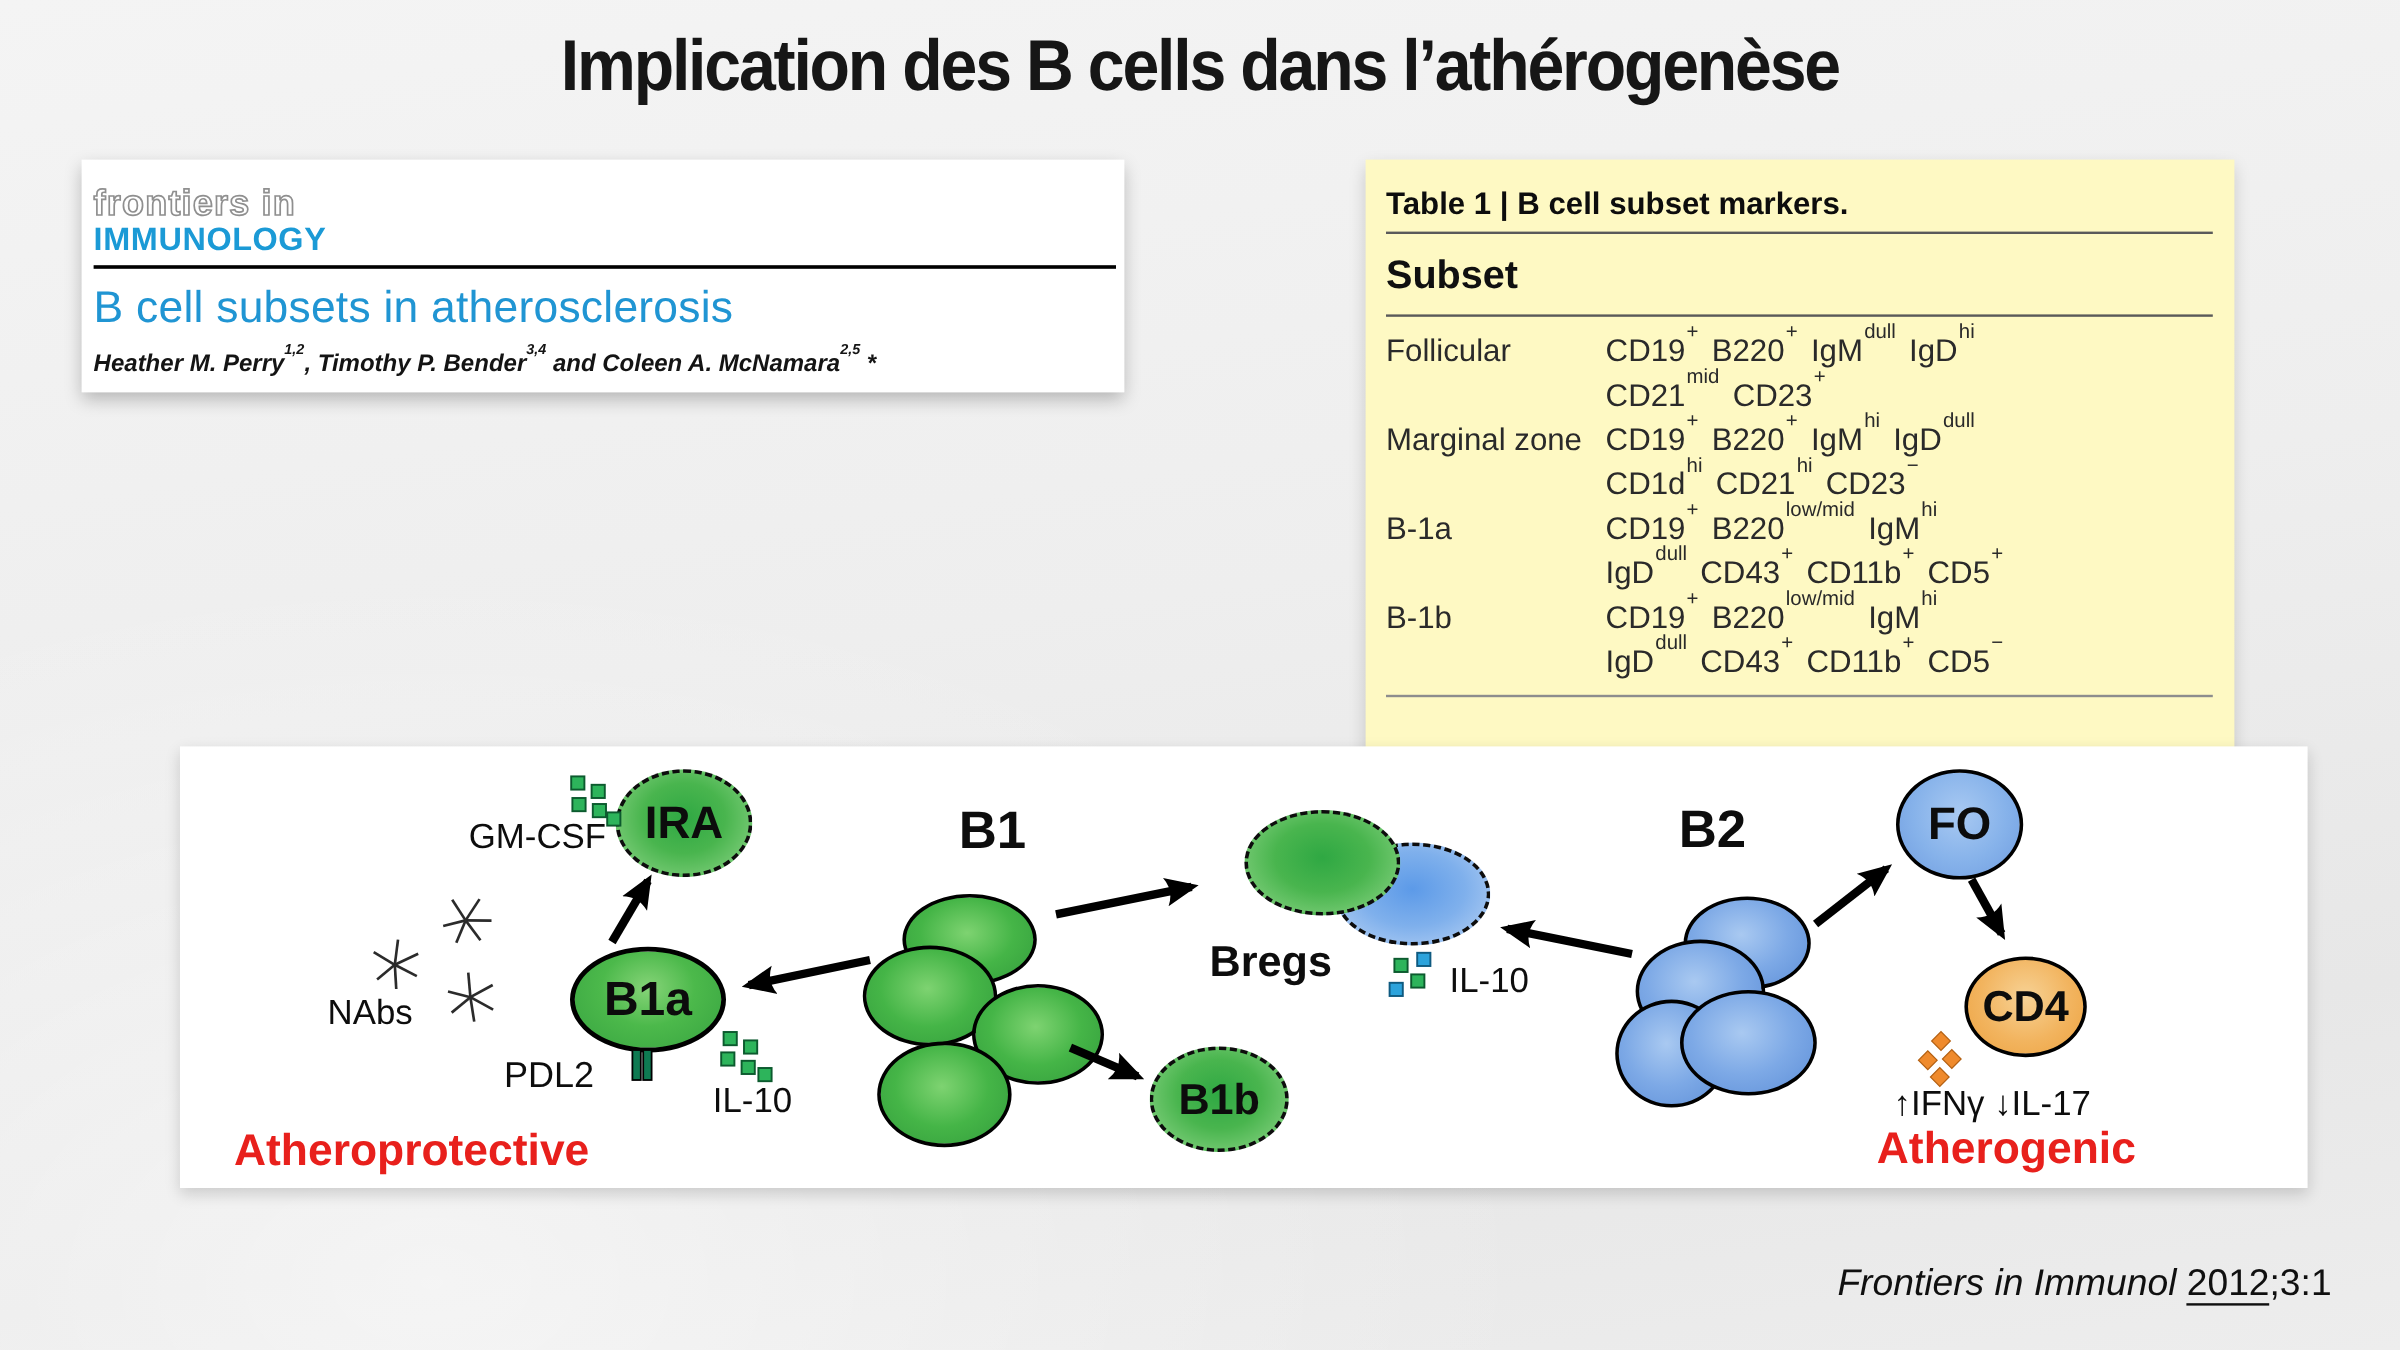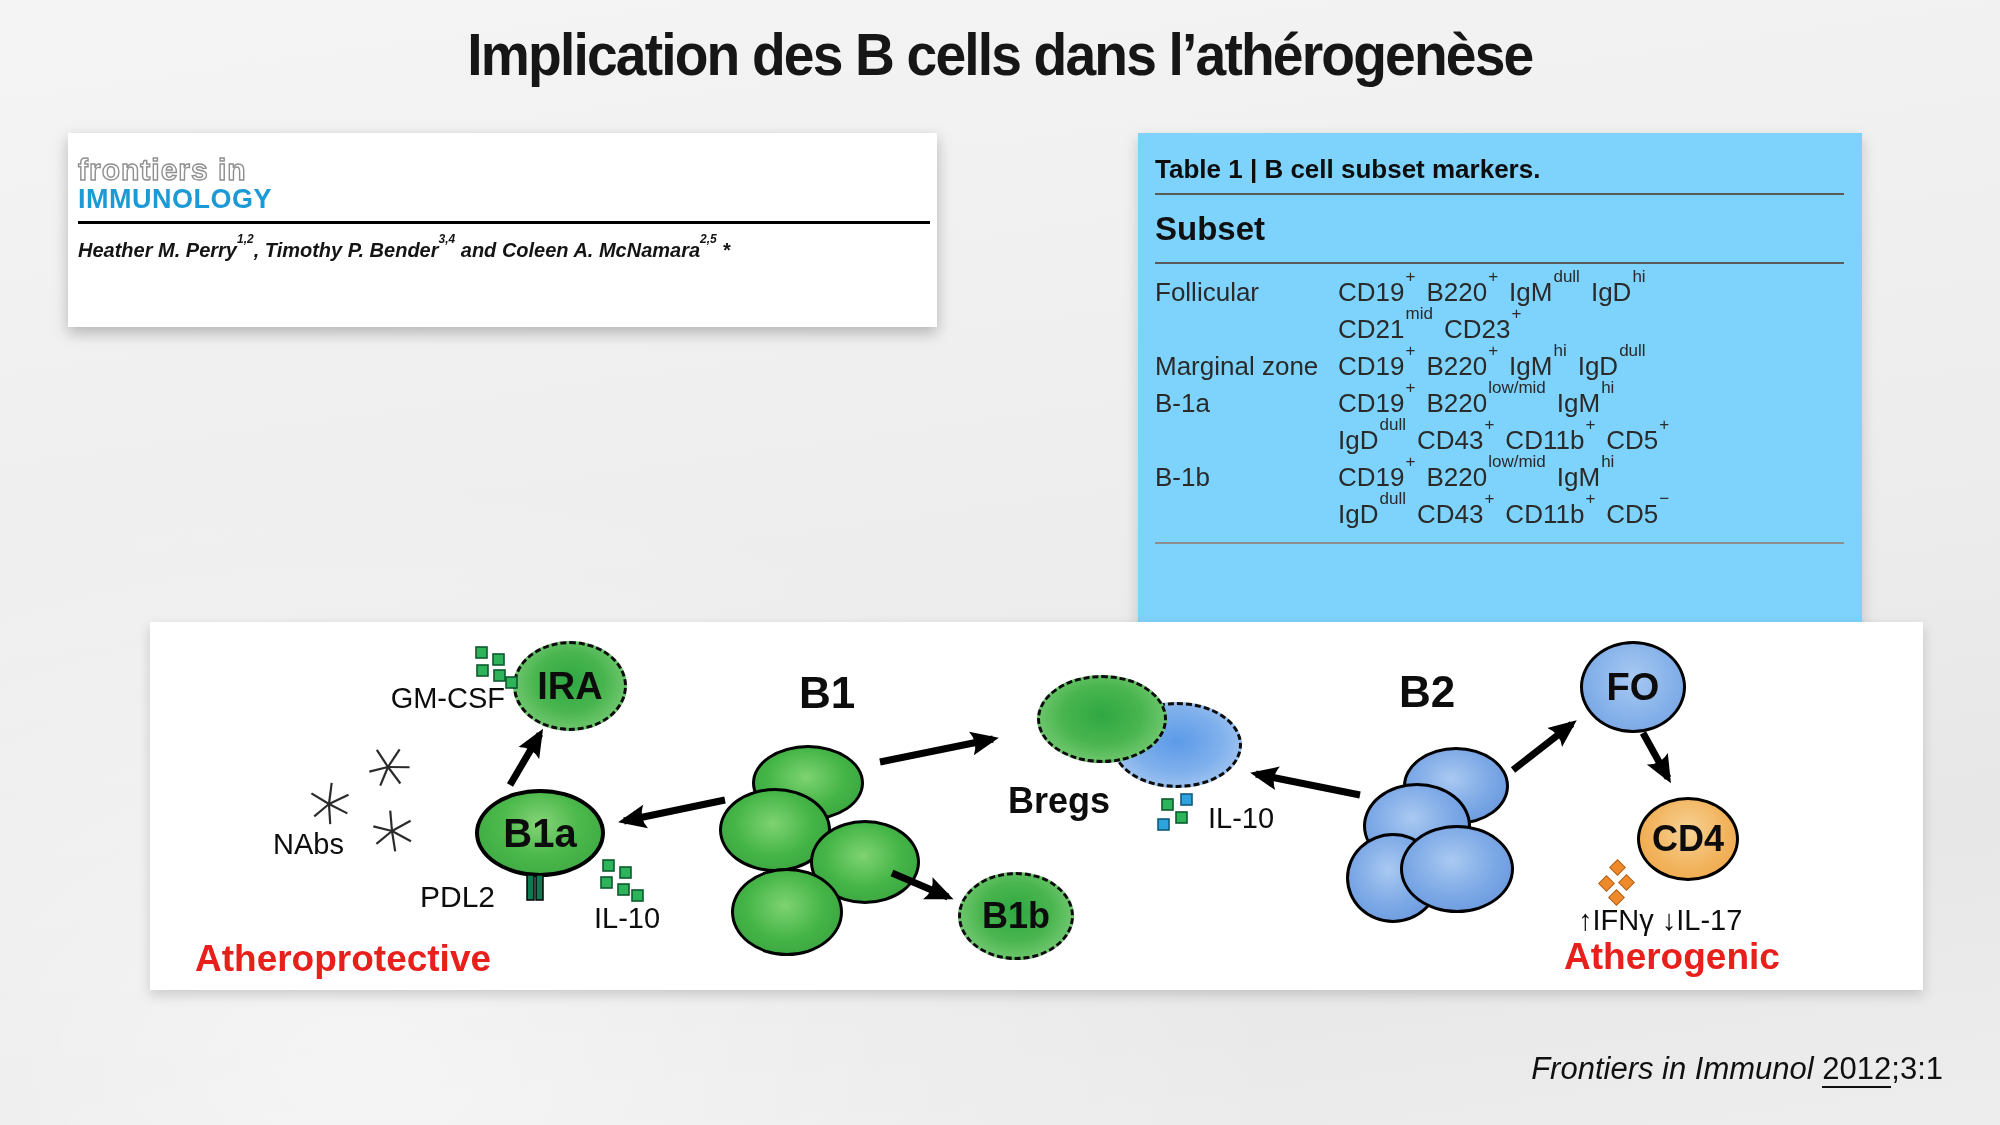--- a/index.html
+++ b/index.html
@@ -31,21 +31,21 @@
     color:#fff;-webkit-text-stroke:1.4px #8f8f8f;
   }
   .logo-bottom{font-size:27px;font-weight:800;line-height:1.05;color:#1b9ad6;letter-spacing:.5px;}
   .paper-rule{margin-top:8px;width:852px;border-top:3px solid #000;}
   .article-title{margin-top:11px;font-size:37px;font-weight:400;color:#2095d3;letter-spacing:.2px;}
   .authors{margin-top:15px;font-size:20px;font-weight:700;font-style:italic;color:#141414;}
   .authors sup{font-size:12px;line-height:0;position:relative;top:-7px;}
 
   
   .table-card{
-    left:1138px;top:133px;width:724px;height:554px;background:#7dd3fc;
+    left:1138px;top:133px;width:724px;height:554px;background:#fef9c3;
     box-shadow:0 6px 14px rgba(0,0,0,.18);box-sizing:border-box;
     padding:20px 18px 16px 17px;
   }
   .table-title{font-size:26px;font-weight:700;color:#0d0d0d;line-height:32px;}
   .t-rule-a{border-top:2px solid #5a5a5a;margin-top:8px;}
   .t-head{display:flex;padding:15px 0 14px 0;font-size:33px;font-weight:700;color:#101010;flex-direction:column;}
   .t-rule-b{border-top:2px solid #5a5a5a;}
   .t-c1{width:183px;flex:none;}
   .t-c2{flex:1;}
   .t-rows{padding-top:10px;font-size:26px;color:#2a2a2a;}
@@ -89,20 +89,21 @@
 
 <div class="abs slide-title-wrap">
   <span class="slide-title">Implication des B cells dans l’athérogenèse</span>
 </div>
 
 <div class="abs paper-card">
   <div class="paper-inner">
     <div class="logo-top">frontiers in</div>
     <div class="logo-bottom">IMMUNOLOGY</div>
     <div class="paper-rule"></div>
+    <div class="article-title">B cell subsets in atherosclerosis</div>
     <div class="authors"><span>Heather M. Perry</span><sup>1,2</sup><span>, Timothy P. Bender</span><sup>3,4</sup><span> and Coleen A. McNamara</span><sup>2,5</sup><span> *</span></div>
   </div>
 </div>
 
 <div class="abs table-card">
   <div class="table-title">Table 1 | B cell subset markers.</div>
   <div class="t-rule-a"></div>
   <div class="t-head">
     <div class="t-c1">Subset</div>
   </div>
@@ -112,20 +113,21 @@
         <div class="t-c1">Follicular</div>
         <div class="t-c2">
           <div class="t-line"><span class="tok"><span>CD19</span><sup>+</sup></span><span class="tok"><span>B220</span><sup>+</sup></span><span class="tok"><span>IgM</span><sup>dull</sup></span><span class="tok"><span>IgD</span><sup>hi</sup></span></div>
           <div class="t-line"><span class="tok"><span>CD21</span><sup>mid</sup></span><span class="tok"><span>CD23</span><sup>+</sup></span></div>
         </div>
       </div>
       <div class="t-row">
         <div class="t-c1">Marginal zone</div>
         <div class="t-c2">
           <div class="t-line"><span class="tok"><span>CD19</span><sup>+</sup></span><span class="tok"><span>B220</span><sup>+</sup></span><span class="tok"><span>IgM</span><sup>hi</sup></span><span class="tok"><span>IgD</span><sup>dull</sup></span></div>
+          <div class="t-line"><span class="tok"><span>CD1d</span><sup>hi</sup></span><span class="tok"><span>CD21</span><sup>hi</sup></span><span class="tok"><span>CD23</span><sup>−</sup></span></div>
         </div>
       </div>
       <div class="t-row">
         <div class="t-c1">B-1a</div>
         <div class="t-c2">
           <div class="t-line"><span class="tok"><span>CD19</span><sup>+</sup></span><span class="tok"><span>B220</span><sup>low/mid</sup></span><span class="tok"><span>IgM</span><sup>hi</sup></span></div>
           <div class="t-line"><span class="tok"><span>IgD</span><sup>dull</sup></span><span class="tok"><span>CD43</span><sup>+</sup></span><span class="tok"><span>CD11b</span><sup>+</sup></span><span class="tok"><span>CD5</span><sup>+</sup></span></div>
         </div>
       </div>
       <div class="t-row">

